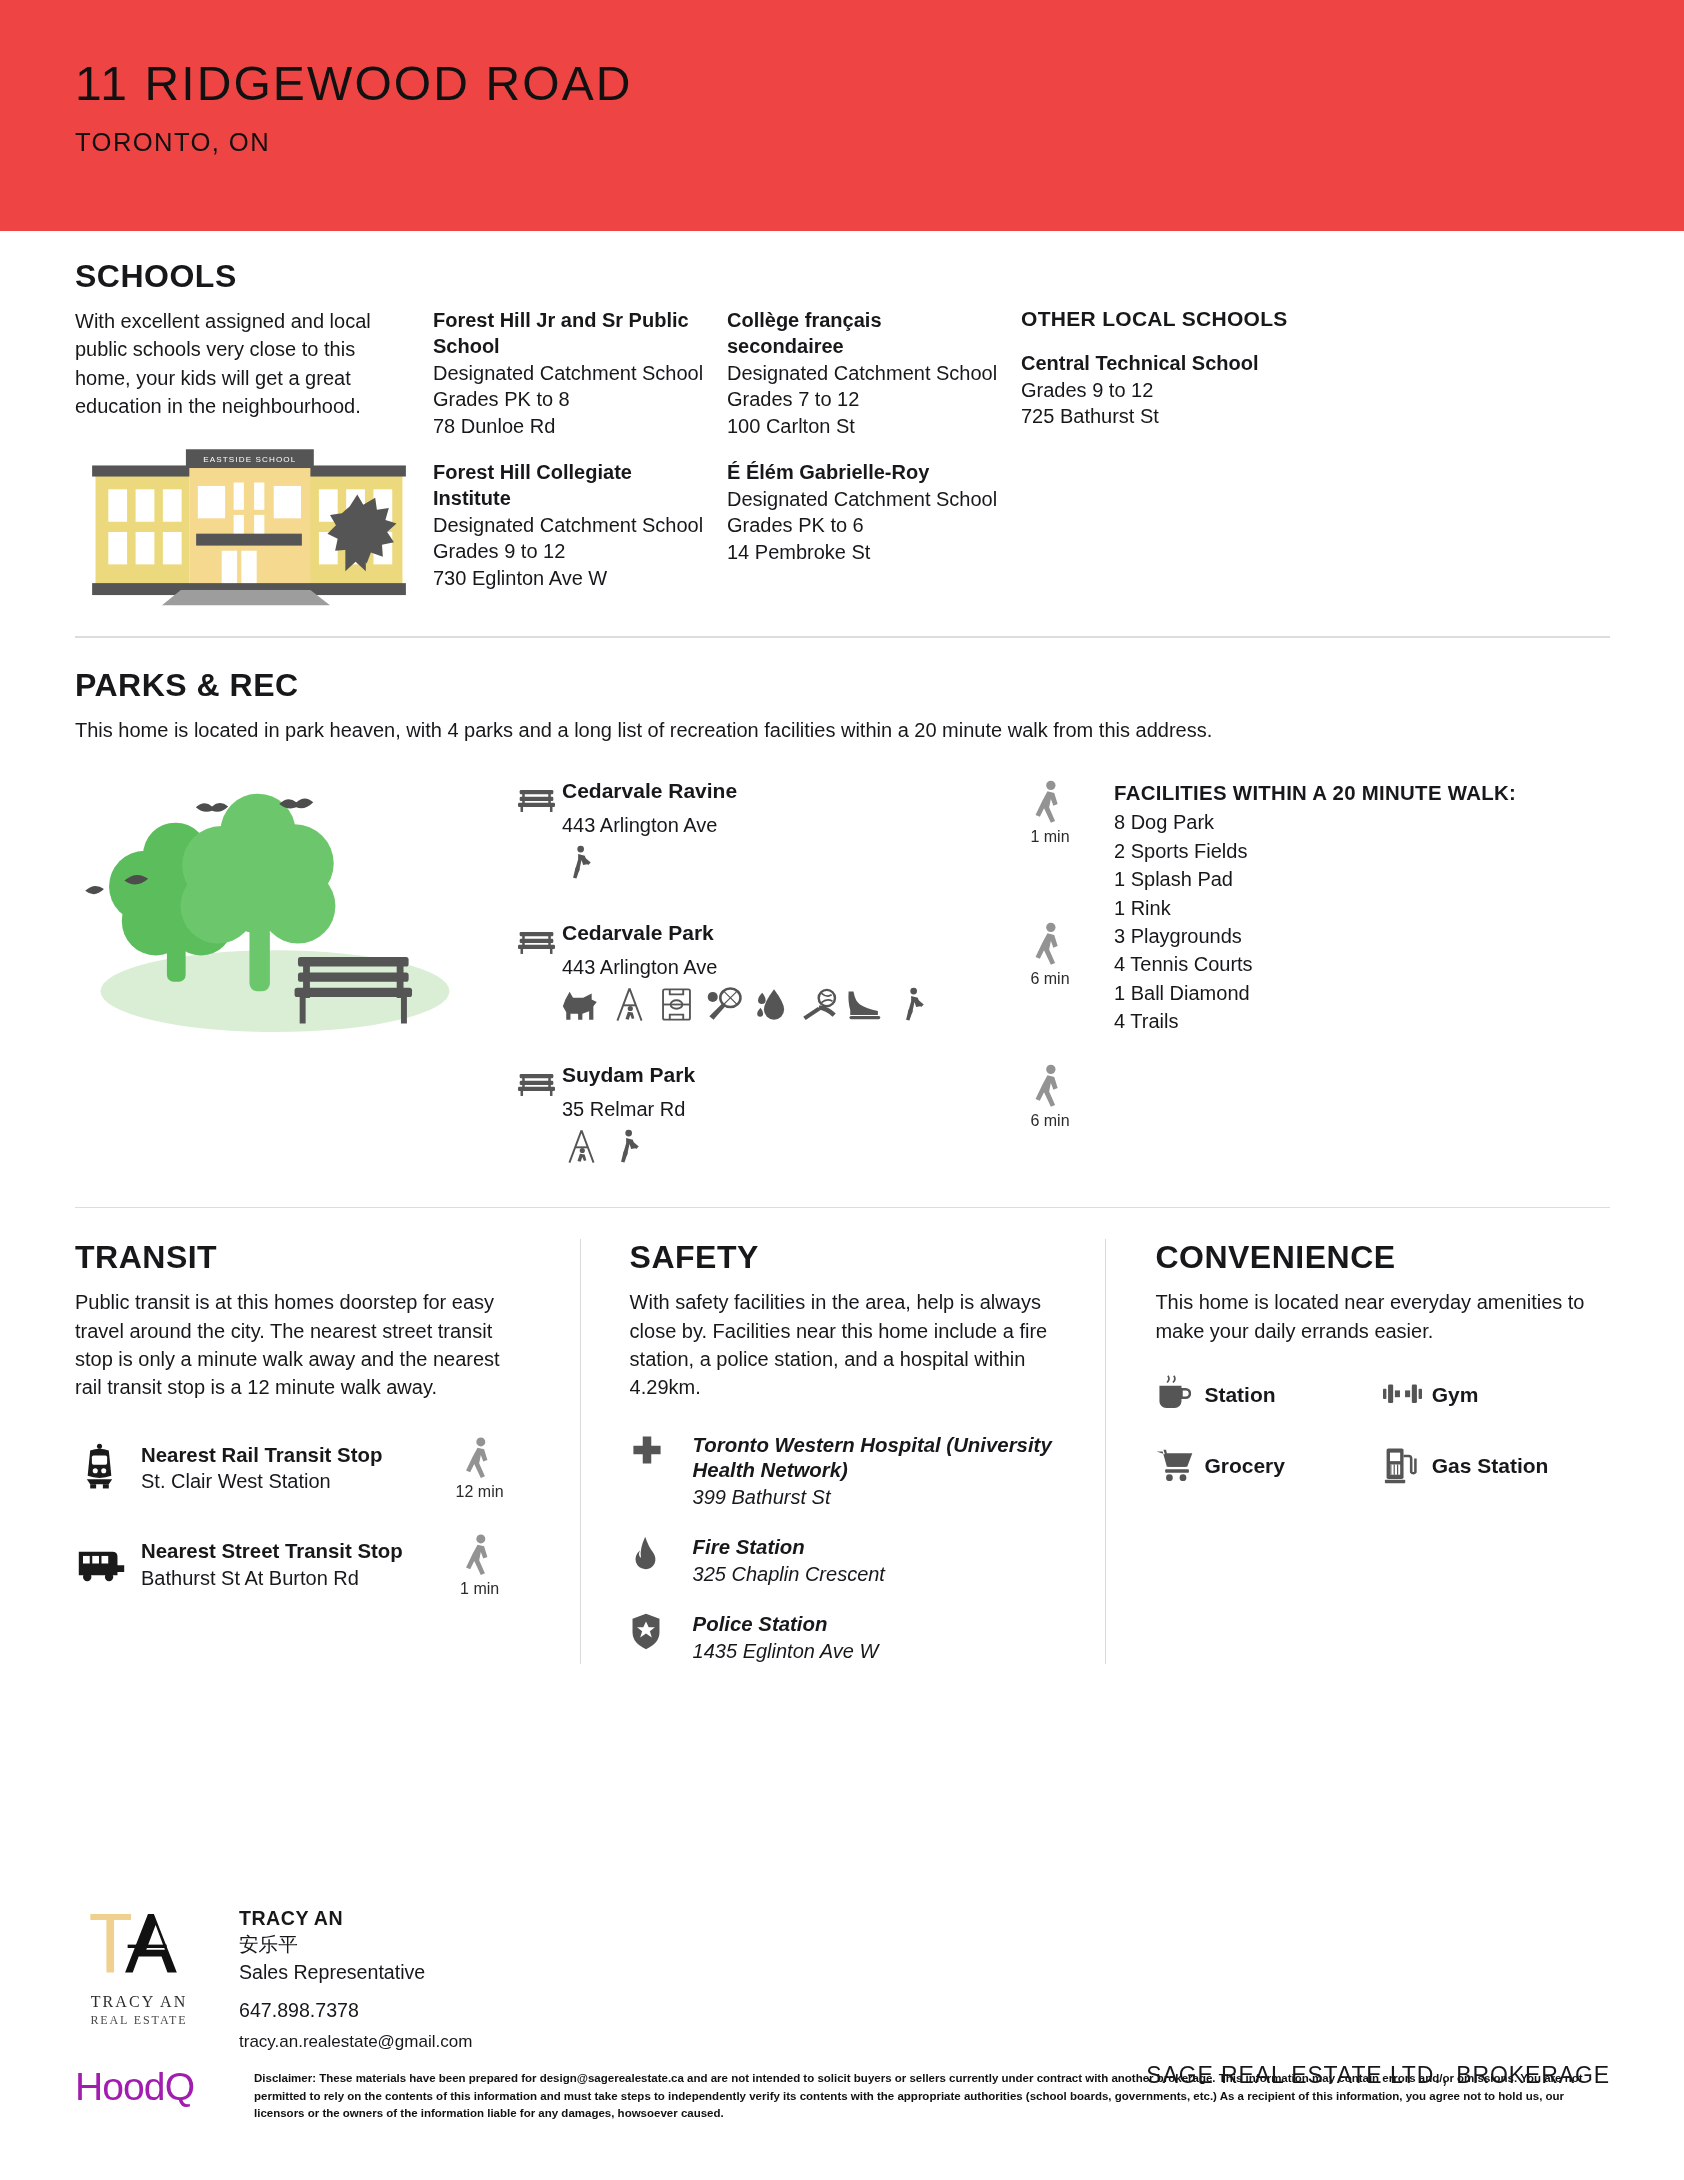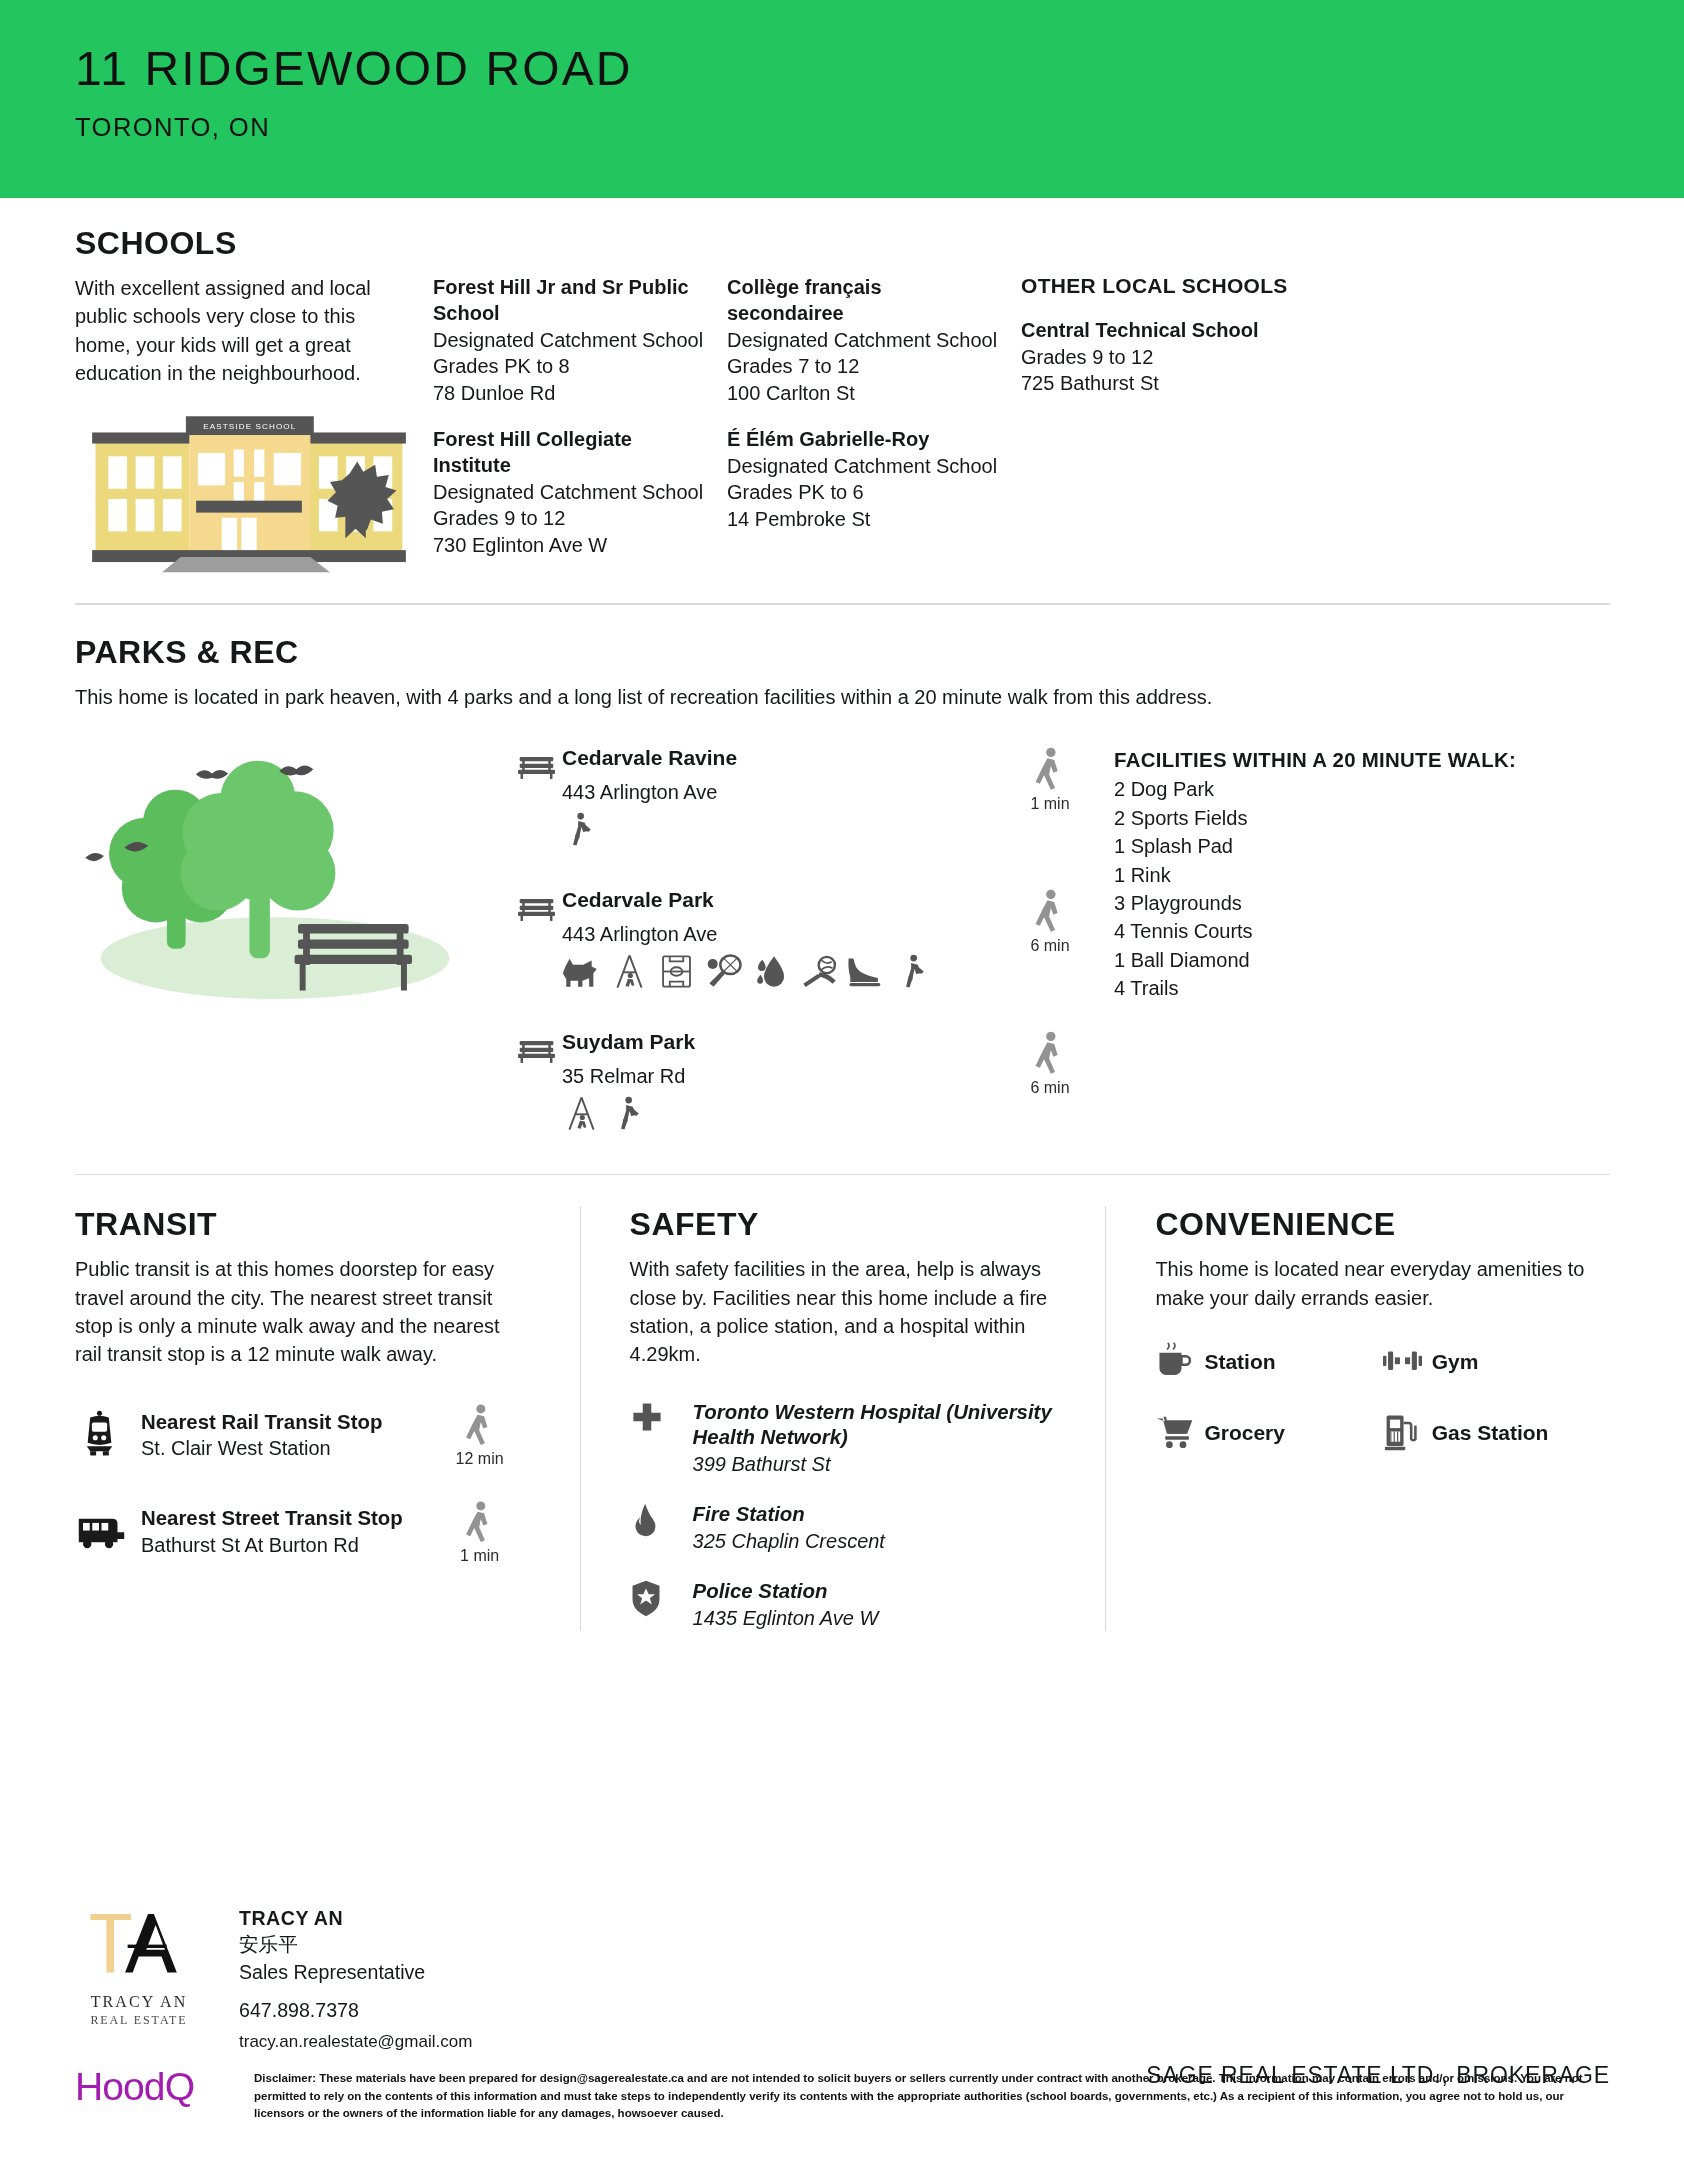--- a/index.html
+++ b/index.html
@@ -8,23 +8,23 @@
     width: 1685px;
     height: 2181px;
     font-family: "Liberation Sans", sans-serif;
     color: #16181a;
     position: relative;
     overflow: hidden;
   }
 
   
   .header {
-    background: #22c55e;
-    height: 198px;
-    padding: 44px 0 0 75px;
+    background: #ef4444;
+    height: 231px;
+    padding: 59px 0 0 75px;
   }
   .header-title {
     font-size: 48px;
     font-weight: 400;
     letter-spacing: 2.1px;
     color: #111;
     line-height: 1.05;
   }
   .header-sub {
     margin-top: 19px;
@@ -486,21 +486,21 @@
             <circle cx="21" cy="6" r="5.5"></circle>
             <path d="M17 13 l8 2 l4 13 l-5 2 l-3 -8 l-2 10 l7 16 l-5 2 l-8 -17 l-5 10 l-5 -2 l8 -17z"></path>
           </svg>
           <div class="walk-min">6 min</div>
         </div>
       </div>
     </div>
 
     <div class="facilities">
       <div class="fac-head">FACILITIES WITHIN A 20 MINUTE WALK:</div>
-      <div class="fac-item">2 Dog Park</div>
+      <div class="fac-item">8 Dog Park</div>
       <div class="fac-item">2 Sports Fields</div>
       <div class="fac-item">1 Splash Pad</div>
       <div class="fac-item">1 Rink</div>
       <div class="fac-item">3 Playgrounds</div>
       <div class="fac-item">4 Tennis Courts</div>
       <div class="fac-item">1 Ball Diamond</div>
       <div class="fac-item">4 Trails</div>
     </div>
   </div>
 </div>

